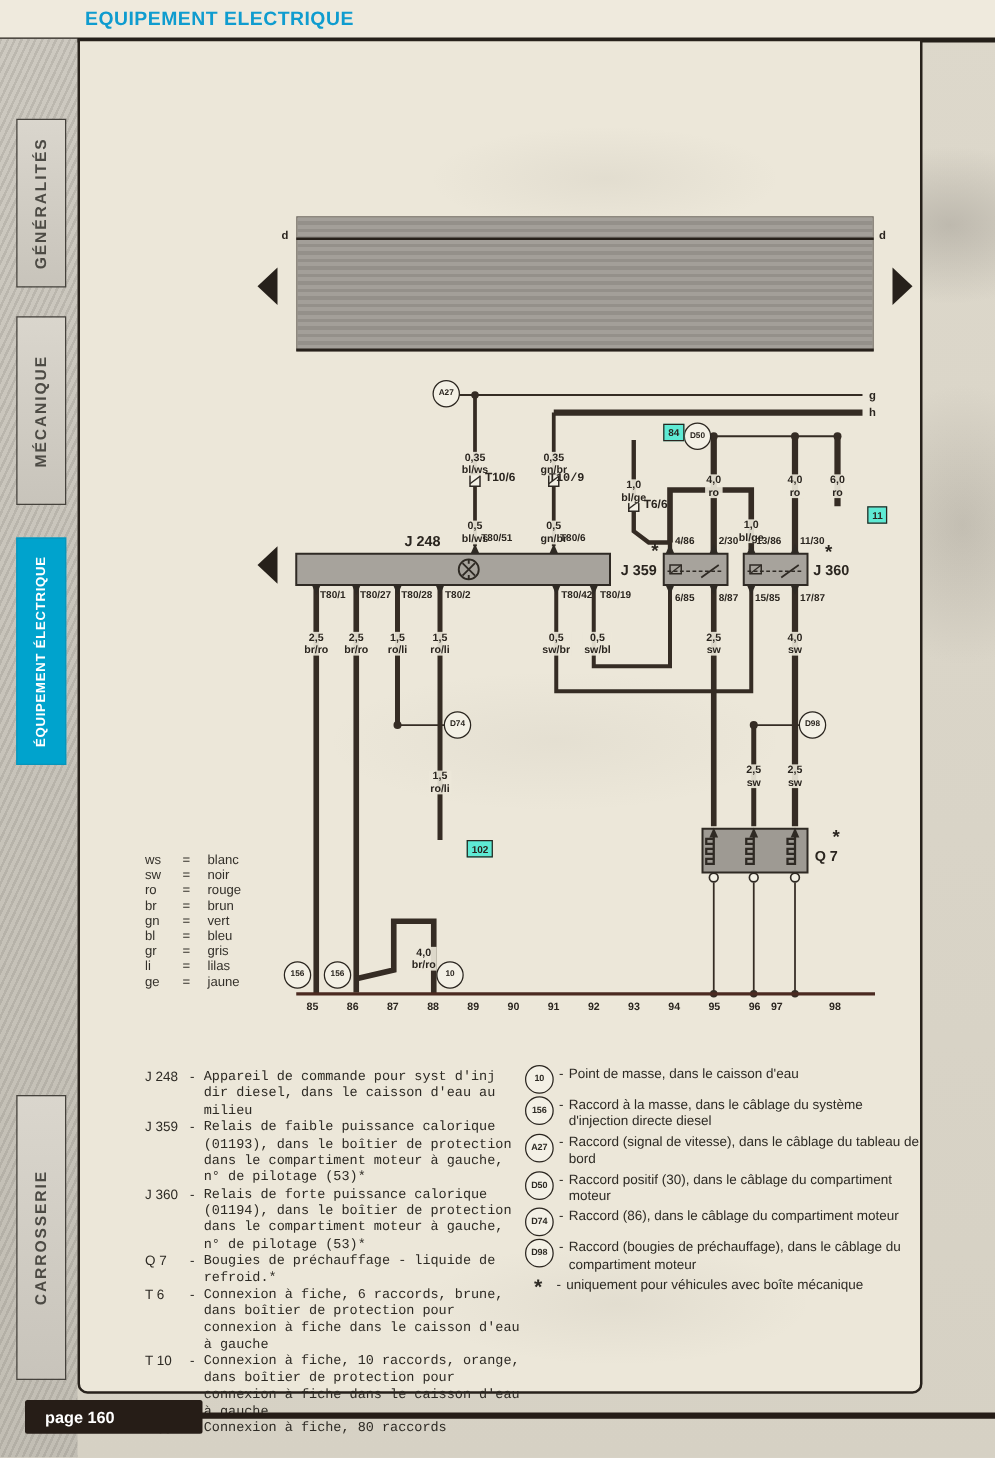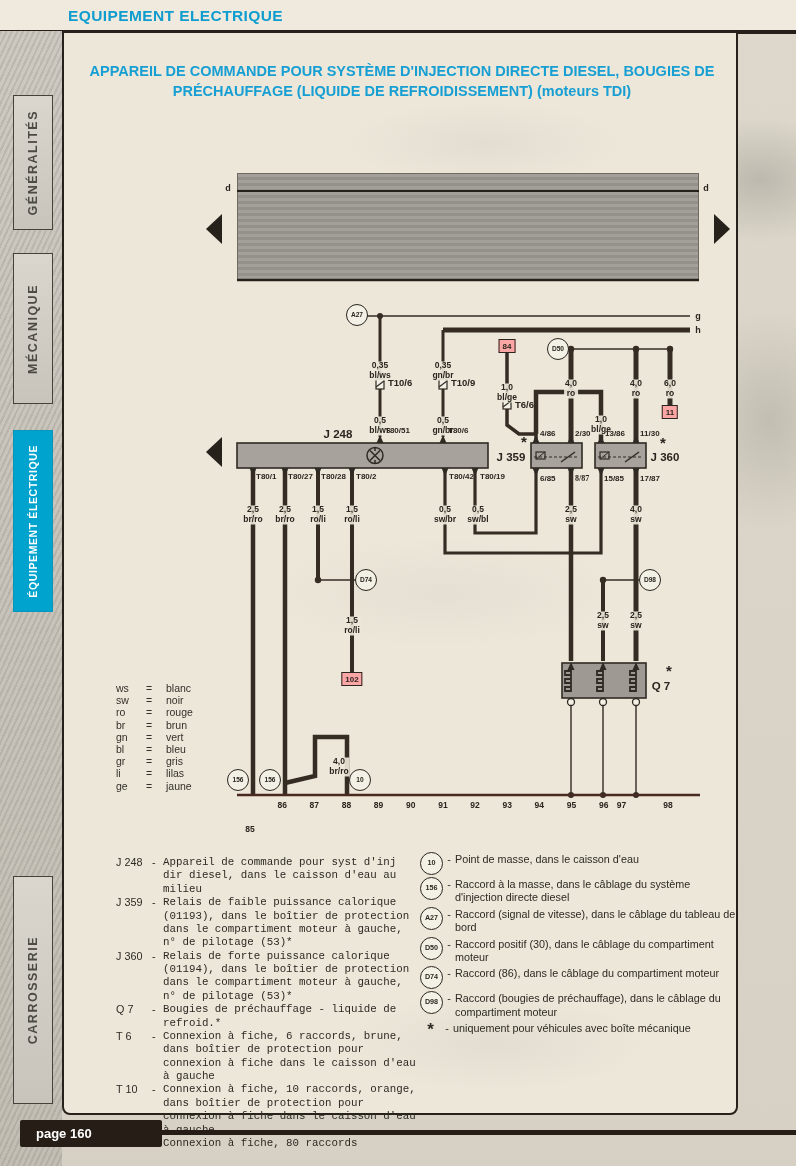--- a/index.html
+++ b/index.html
@@ -46,21 +46,21 @@
   .dlab{position:absolute;transform:translate(-50%,-50%);text-align:center;font-weight:bold;color:#2a251f;white-space:pre-line;}
   .spec{font-size:8.5px;line-height:1.12;background:rgba(236,231,217,.92);padding:0 1px;margin-top:14px;}
   .term{font-size:8px;transform:translate(0,-50%);text-align:left;}
   .comp{font-size:11.5px;}
   .comp-sm{font-size:9.5px;transform:translate(0,-50%);}
   .ltr{font-size:9px;}
   .star{font-size:15px;}
   .railnum{font-size:8.5px;}
   .circ{width:20px;height:20px;border:1.3px solid #2a251f;border-radius:50%;background:#f3f0e5;
     font-size:6.6px;display:flex;align-items:center;justify-content:center;line-height:1;}
-  .boxnum{border:1.3px solid #2a251f;background:#fca5a5;font-size:8px;padding:1.5px 3px;}
+  .boxnum{border:1.3px solid #2a251f;background:#5eead4;font-size:8px;padding:1.5px 3px;margin-left:32px;}
   
   .color-legend{position:absolute;left:116px;top:682px;}
   .crow{display:grid;grid-template-columns:30px 20px auto;font-size:10.5px;color:#33302a;height:12.2px;line-height:12.2px;}
   
   .legend-left{position:absolute;left:116px;top:856px;width:304px;font-size:10.8px;color:#2d2a24;}
   .legend-right{position:absolute;left:420px;top:853px;width:318px;font-size:10.8px;color:#2d2a24;}
   .lrow{display:flex;align-items:flex-start;line-height:1.24;}
   .lk{width:36px;flex:none;}
   .ldash{width:11px;flex:none;text-align:left;}
   .lt{flex:1;font-family:Liberation Mono, monospace;}
@@ -100,24 +100,20 @@
       </div>
 
       <div class="side-tab">
         <span class="vtext">CARROSSERIE</span>
       </div>
     </div>
 
   <div class="frame"></div>
   <div class="mottle"></div>
 
-  <div class="title">
-    <div>APPAREIL DE COMMANDE  POUR SYSTÈME D'INJECTION DIRECTE DIESEL, BOUGIES DE</div>
-    <div>PRÉCHAUFFAGE (LIQUIDE DE REFROIDISSEMENT) (moteurs TDI)</div>
-  </div>
 
   <div class="band"></div>
 
   <svg class="diag" width="796" height="1166" viewBox="0 0 796 1166">
 
     <path d="M237 191 H699" stroke="#27211b" stroke-width="2" fill="none"></path>
     <path d="M237 280 H699" stroke="#27211b" stroke-width="2.5" fill="none"></path>
 
     <polygon points="222,214 222,244 206,229" fill="#27211b"></polygon>
     <polygon points="714,214 714,244 730,229" fill="#27211b"></polygon>
@@ -293,34 +289,34 @@
       <div class="dlab term" style="left: 288px; top: 476px;">T80/27</div>
       <div class="dlab term" style="left: 321px; top: 476px;">T80/28</div>
       <div class="dlab term" style="left: 356px; top: 476px;">T80/2</div>
       <div class="dlab term" style="left: 449px; top: 476px;">T80/42</div>
       <div class="dlab term" style="left: 480px; top: 476px;">T80/19</div>
       <div class="dlab term" style="left: 540px; top: 433px;">4/86</div>
       <div class="dlab term" style="left: 575px; top: 433px;">2/30</div>
       <div class="dlab term" style="left: 605px; top: 433px;">13/86</div>
       <div class="dlab term" style="left: 640px; top: 433px;">11/30</div>
       <div class="dlab term" style="left: 540px; top: 478px;">6/85</div>
-      <div class="dlab term" style="left: 575px; top: 478px; font-family: Liberation Serif, serif;">8/87</div>
+      <div class="dlab term" style="left: 575px; top: 478px;">8/87</div>
       <div class="dlab term" style="left: 604px; top: 478px;">15/85</div>
       <div class="dlab term" style="left: 640px; top: 478px;">17/87</div>
       <div class="dlab comp" style="left: 338px; top: 434px;">J 248</div>
       <div class="dlab comp" style="left: 511px; top: 457px;">J 359</div>
       <div class="dlab comp" style="left: 665px; top: 457px;">J 360</div>
       <div class="dlab comp" style="left: 661px; top: 686px;">Q 7</div>
       <div class="dlab comp-sm" style="left: 388px; top: 382px;">T10/6</div>
-      <div class="dlab comp-sm" style="left: 451px; top: 382px;">T10/9</div>
+      <div class="dlab comp-sm" style="left: 439px; top: 382px; font-family: Liberation Mono, monospace;">T10/9</div>
       <div class="dlab comp-sm" style="left: 515px; top: 404px;">T6/6</div>
       <div class="dlab star" style="left: 524px; top: 441px;">*</div>
       <div class="dlab star" style="left: 663px; top: 442px;">*</div>
       <div class="dlab star" style="left: 669px; top: 670px;">*</div>
-      <div class="dlab railnum" style="left: 250px; top: 805px; margin-top: 24px;">85</div>
+      <div class="dlab railnum" style="left: 250px; top: 805px;">85</div>
       <div class="dlab railnum" style="left: 282.15px; top: 805px;">86</div>
       <div class="dlab railnum" style="left: 314.3px; top: 805px;">87</div>
       <div class="dlab railnum" style="left: 346.45px; top: 805px;">88</div>
       <div class="dlab railnum" style="left: 378.6px; top: 805px;">89</div>
       <div class="dlab railnum" style="left: 410.75px; top: 805px;">90</div>
       <div class="dlab railnum" style="left: 442.9px; top: 805px;">91</div>
       <div class="dlab railnum" style="left: 475.05px; top: 805px;">92</div>
       <div class="dlab railnum" style="left: 507.2px; top: 805px;">93</div>
       <div class="dlab railnum" style="left: 539.35px; top: 805px;">94</div>
       <div class="dlab railnum" style="left: 571.5px; top: 805px;">95</div>

